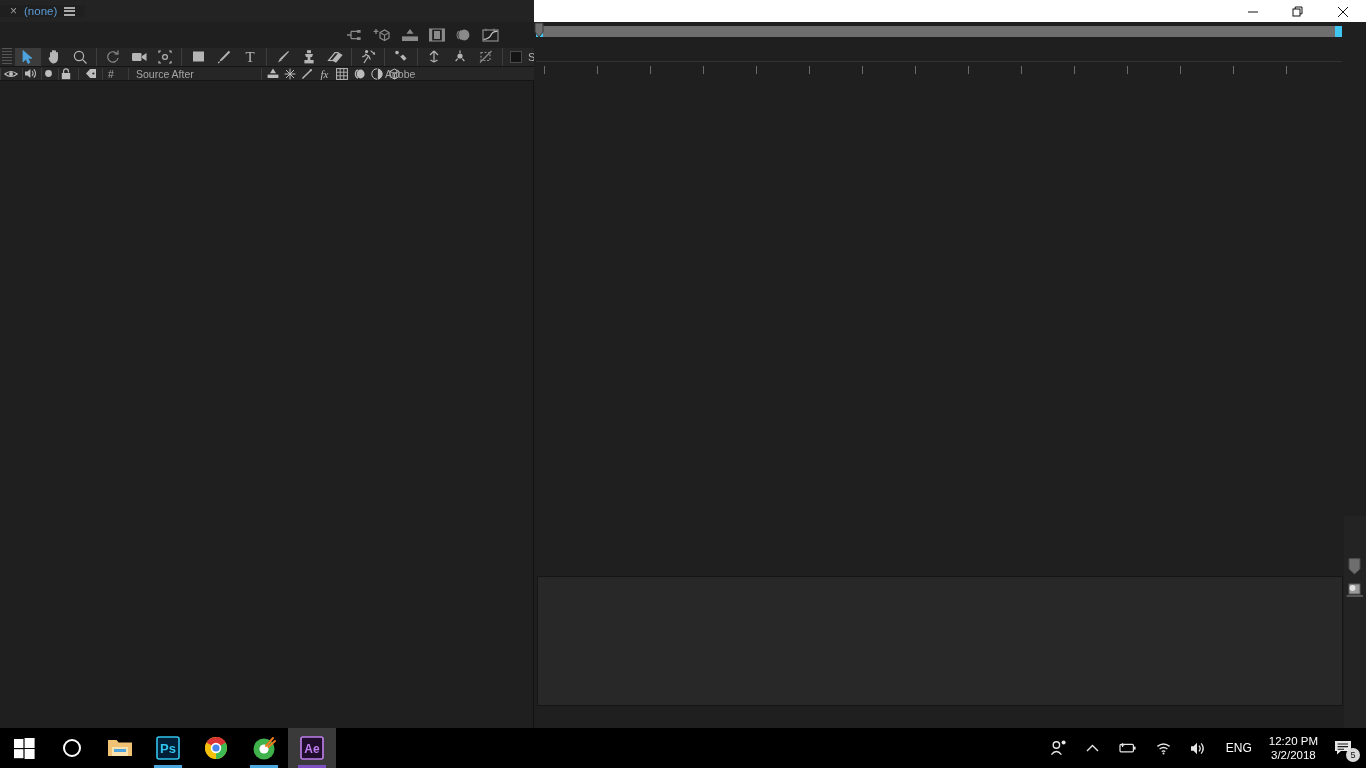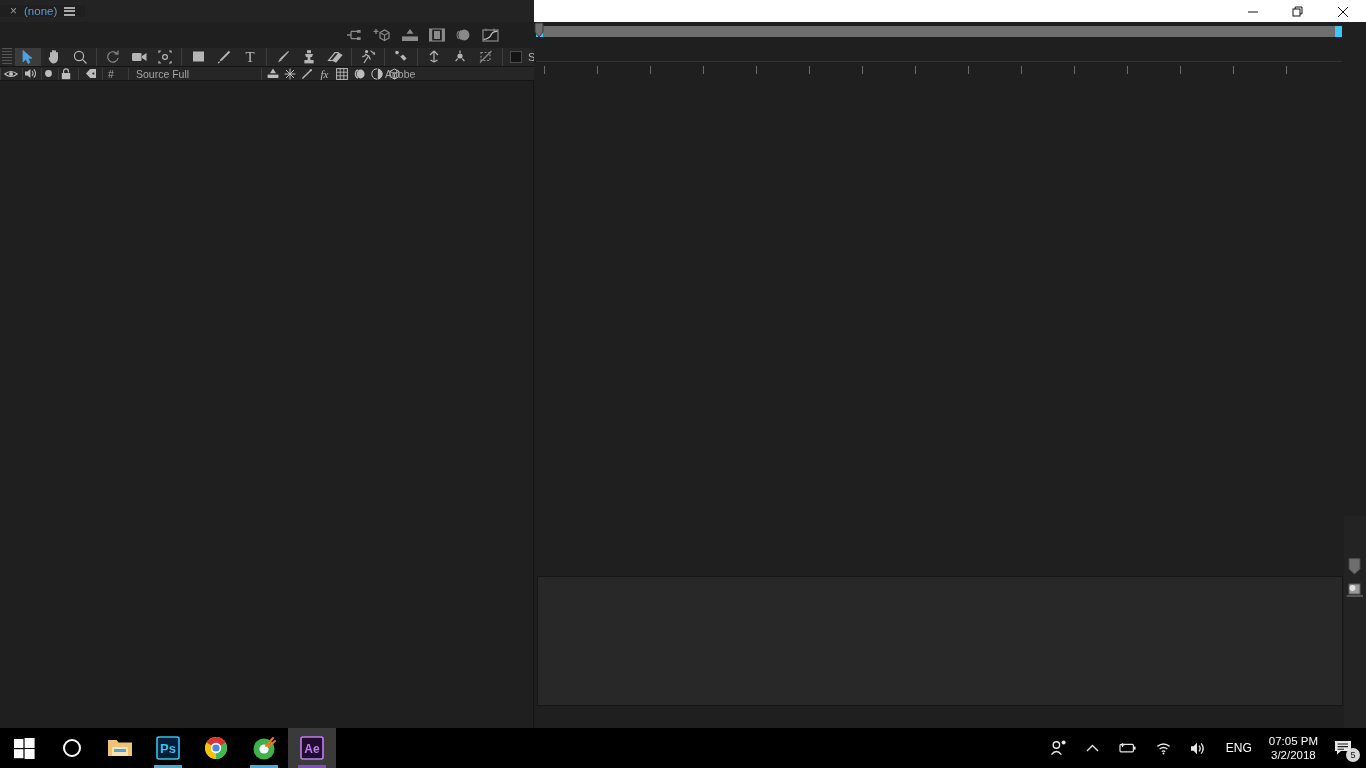--- a/index.html
+++ b/index.html
@@ -752,21 +752,21 @@
       <div class="colcell" style="width:24px;padding-left:7px">
         <svg width="12" height="11" viewBox="0 0 12 11">
             <path d="M1 5.5 L5.2 1 H11 V10 H5.2 Z" fill="#bdbdbd"></path>
             <circle cx="8.4" cy="5.5" r="1.1" fill="#262626"></circle>
           </svg>
       </div>
       <div class="colcell" style="width:26px;padding-left:6px">
         <span>#</span>
       </div>
       <div class="colcell" style="width:133px;padding-left:8px">
-        <span>Source Full</span>
+        <span>Source After</span>
       </div>
       <div class="colcell" style="width:116px;padding-left:6px;gap:5px">
         <svg width="12" height="11" viewBox="0 0 12 11">
             <rect x="0.6" y="6.6" width="10.8" height="3.4" fill="#bdbdbd"></rect>
             <path d="M6 0.6 L9 5.2 H3 Z" fill="#bdbdbd"></path>
           </svg>
         <svg width="12" height="12" viewBox="0 0 12 12">
             <path d="M6 0.6 V11.4 M0.6 6 H11.4 M2 2 L10 10 M10 2 L2 10" stroke="#bdbdbd" stroke-width="1"></path>
           </svg>
         <svg width="12" height="12" viewBox="0 0 12 12">
@@ -970,21 +970,21 @@
           </svg>
       </div>
       <div class="tray-item">
         <svg width="18" height="15" viewBox="0 0 18 15">
             <path d="M1 5.2 H3.6 L7 1.8 V13.2 L3.6 9.8 H1 Z" fill="#e6e6e6"></path>
             <path d="M9 4.6 Q11.4 7.5 9 10.4 M11.2 2.4 Q15.2 7.5 11.2 12.6" fill="none" stroke="#e6e6e6" stroke-width="1.3"></path>
           </svg>
       </div>
       <div class="tray-item" style="font-size:12px;color:#fff">ENG</div>
       <div class="clock">
-        <div>07:05 PM</div>
+        <div>12:20 PM</div>
         <div>3/2/2018</div>
       </div>
       <div class="tray-item notif">
         <svg width="20" height="18" viewBox="0 0 20 18">
             <path d="M1 2 H17 V12 H7 L3 15.6 V12 H1 Z" fill="#e6e6e6"></path>
             <path d="M3.6 5 H14 M3.6 7.6 H14 M3.6 10.2 H10" stroke="#1a1a1a" stroke-width="1.1"></path>
           </svg>
         <span class="badge">5</span>
       </div>
     </div>

